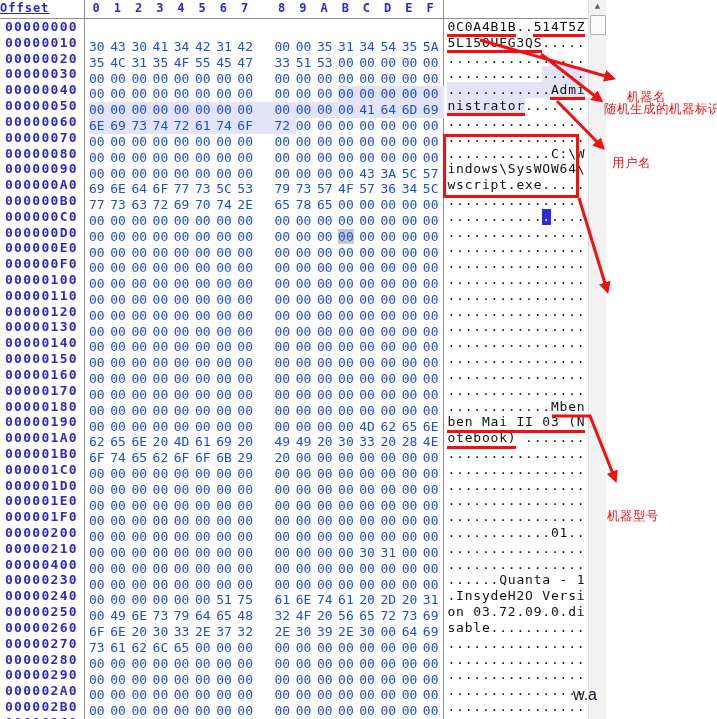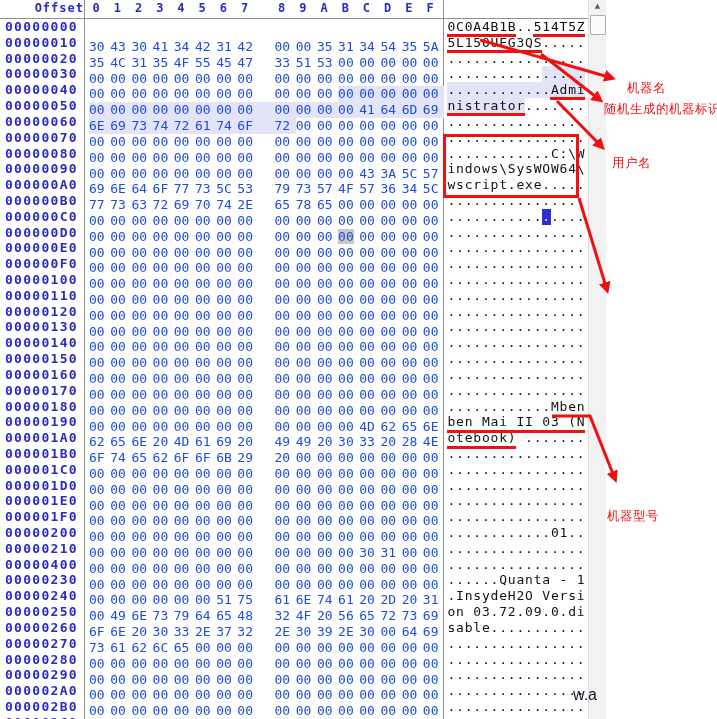--- a/index.html
+++ b/index.html
@@ -3,21 +3,21 @@
 <meta charset="utf-8">
 <style>
   html,body{margin:0;padding:0;background:#ffffff;}
   #screen{position:relative;width:717px;height:719px;overflow:hidden;background:#ffffff;
           font-family:"DejaVu Sans Mono","Liberation Mono",monospace;}
   
   .vsep{position:absolute;top:0;bottom:0;width:1px;background:#909090;}
   .hsep{position:absolute;height:1px;background:#909090;}
   
   #hdr{position:absolute;top:1px;left:0;height:17px;font-size:12px;color:#2a2ac8;font-weight:bold;}
-  #hdr .off{position:absolute;left:0;top:0;width:84px;text-align:right;letter-spacing:1px;}
+  #hdr .off{position:absolute;left:0;top:0;width:84px;text-align:left;letter-spacing:1px;text-decoration:underline;}
   #cols{position:absolute;left:89px;top:0;display:flex;}
   .hcell{width:21.2px;text-align:center;padding-right:6.8px;box-sizing:border-box;}
   .hcell.g{width:37.2px;padding-right:22.8px;}
   
   #grid{position:absolute;top:19px;left:0;width:717px;}
   .row{position:relative;height:15.82px;line-height:15.82px;font-size:13px;}
   .offlab{position:absolute;left:5px;top:0;color:#2a2ac8;letter-spacing:1.28px;font-weight:bold;}
   .hexs{position:absolute;left:89px;top:0;display:flex;color:#1d4ed8;margin-top:20px;}
   .hc{width:21.2px;box-sizing:border-box;}
   .hc.g{width:37.2px;}
@@ -1849,19 +1849,19 @@
         <path d="M0,0 L4,2 L0,4 Z" fill="#f01010"></path>
       </marker>
     </defs>
     <line x1="480" y1="40" x2="612" y2="78" stroke="#f01010" stroke-width="3" marker-end="url(#ah)"></line>
     <line x1="541" y1="54" x2="600" y2="100" stroke="#f01010" stroke-width="3" marker-end="url(#ah)"></line>
     <line x1="557" y1="101" x2="602" y2="147" stroke="#f01010" stroke-width="3" marker-end="url(#ah)"></line>
     <line x1="579" y1="198" x2="607" y2="290" stroke="#f01010" stroke-width="3" marker-end="url(#ah)"></line>
     <polyline points="552,416 590,416 615,479" fill="none" stroke="#f01010" stroke-width="3" marker-end="url(#ah)"></polyline>
   </svg>
 
-  <div class="rlabel" style="left:627px;top:81px;text-align:right;">机器名</div>
+  <div class="rlabel" style="left:627px;top:90px;text-align:right;">机器名</div>
   <div class="rlabel" style="left:604px;top:102px;">随机生成的机器标识</div>
   <div class="rlabel" style="left:612px;top:156px;">用户名</div>
   <div class="rlabel" style="left:607px;top:509px;">机器型号</div>
 
   <div id="wmark">w.a</div>
 </div>
 
 </body></html>

